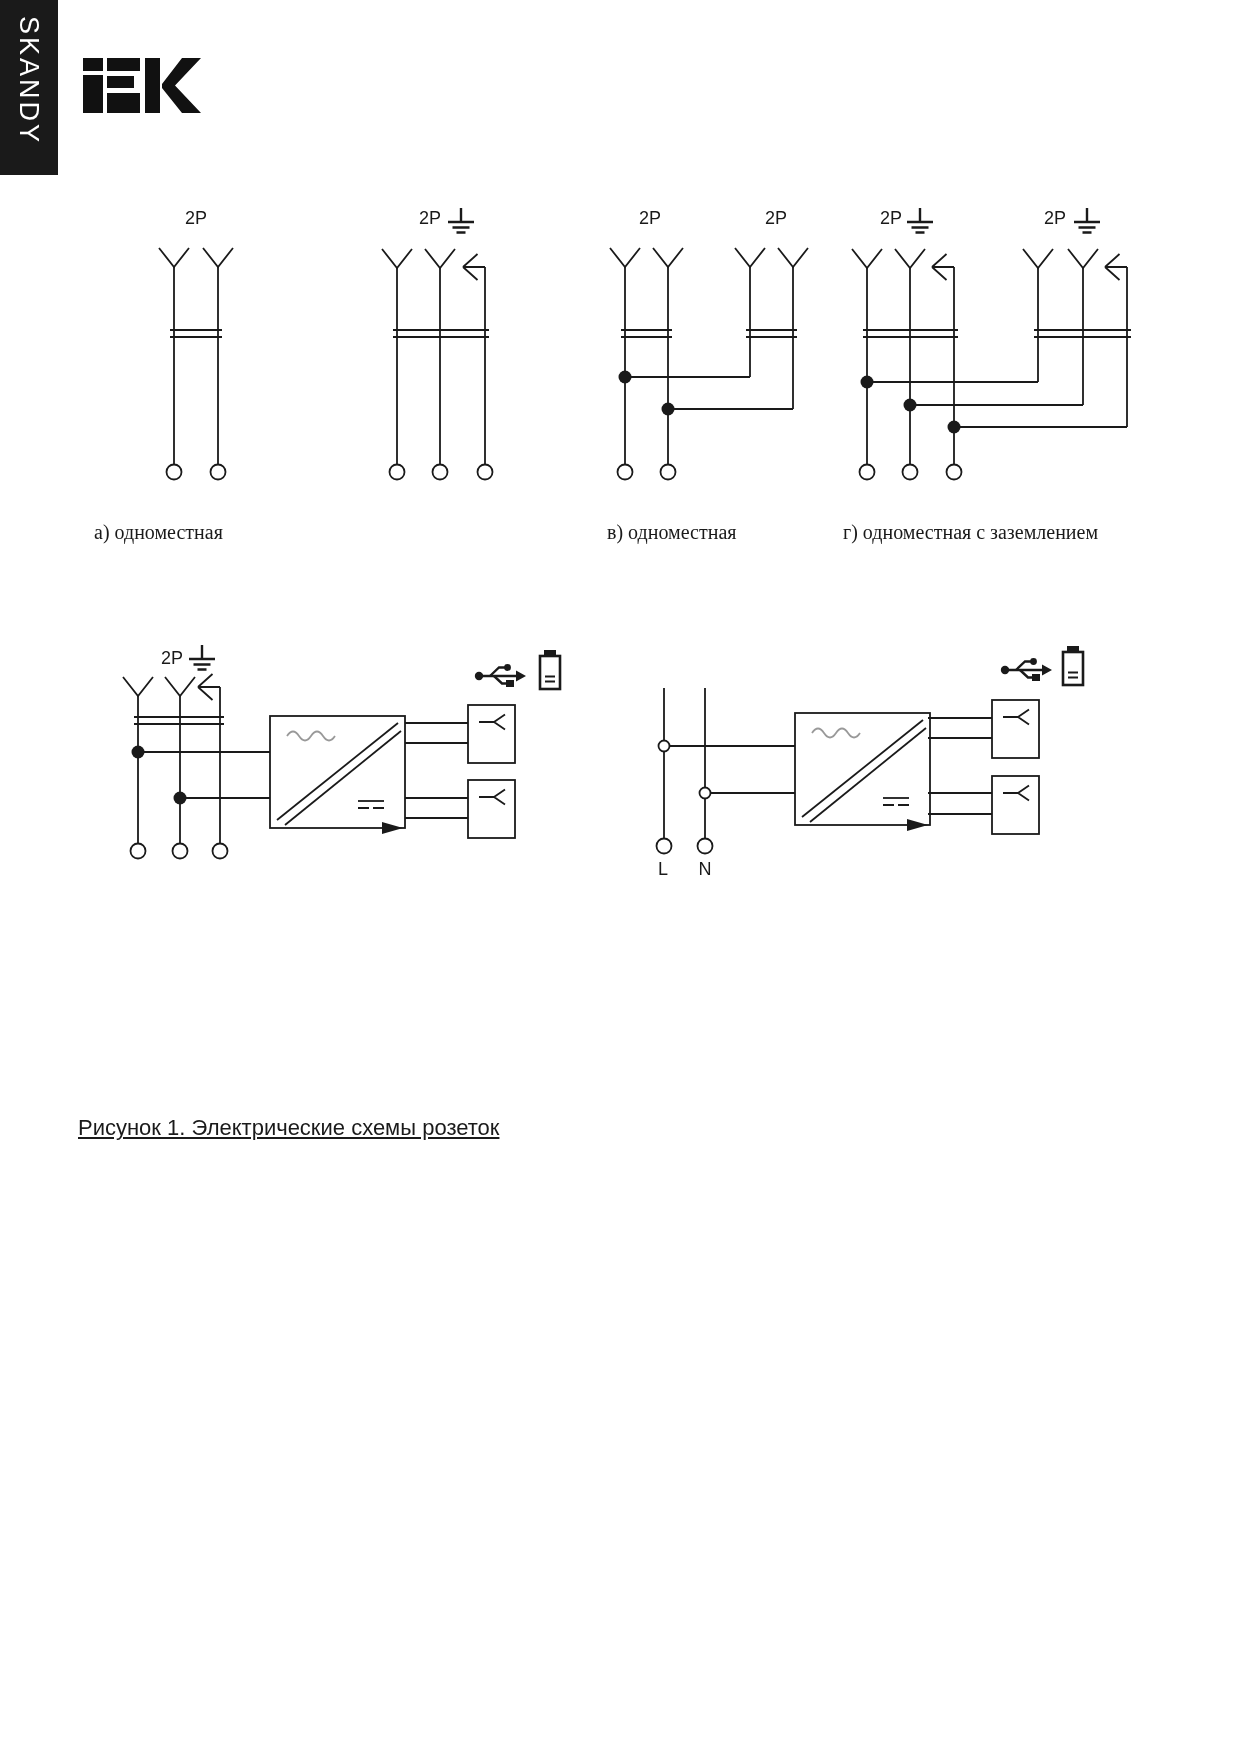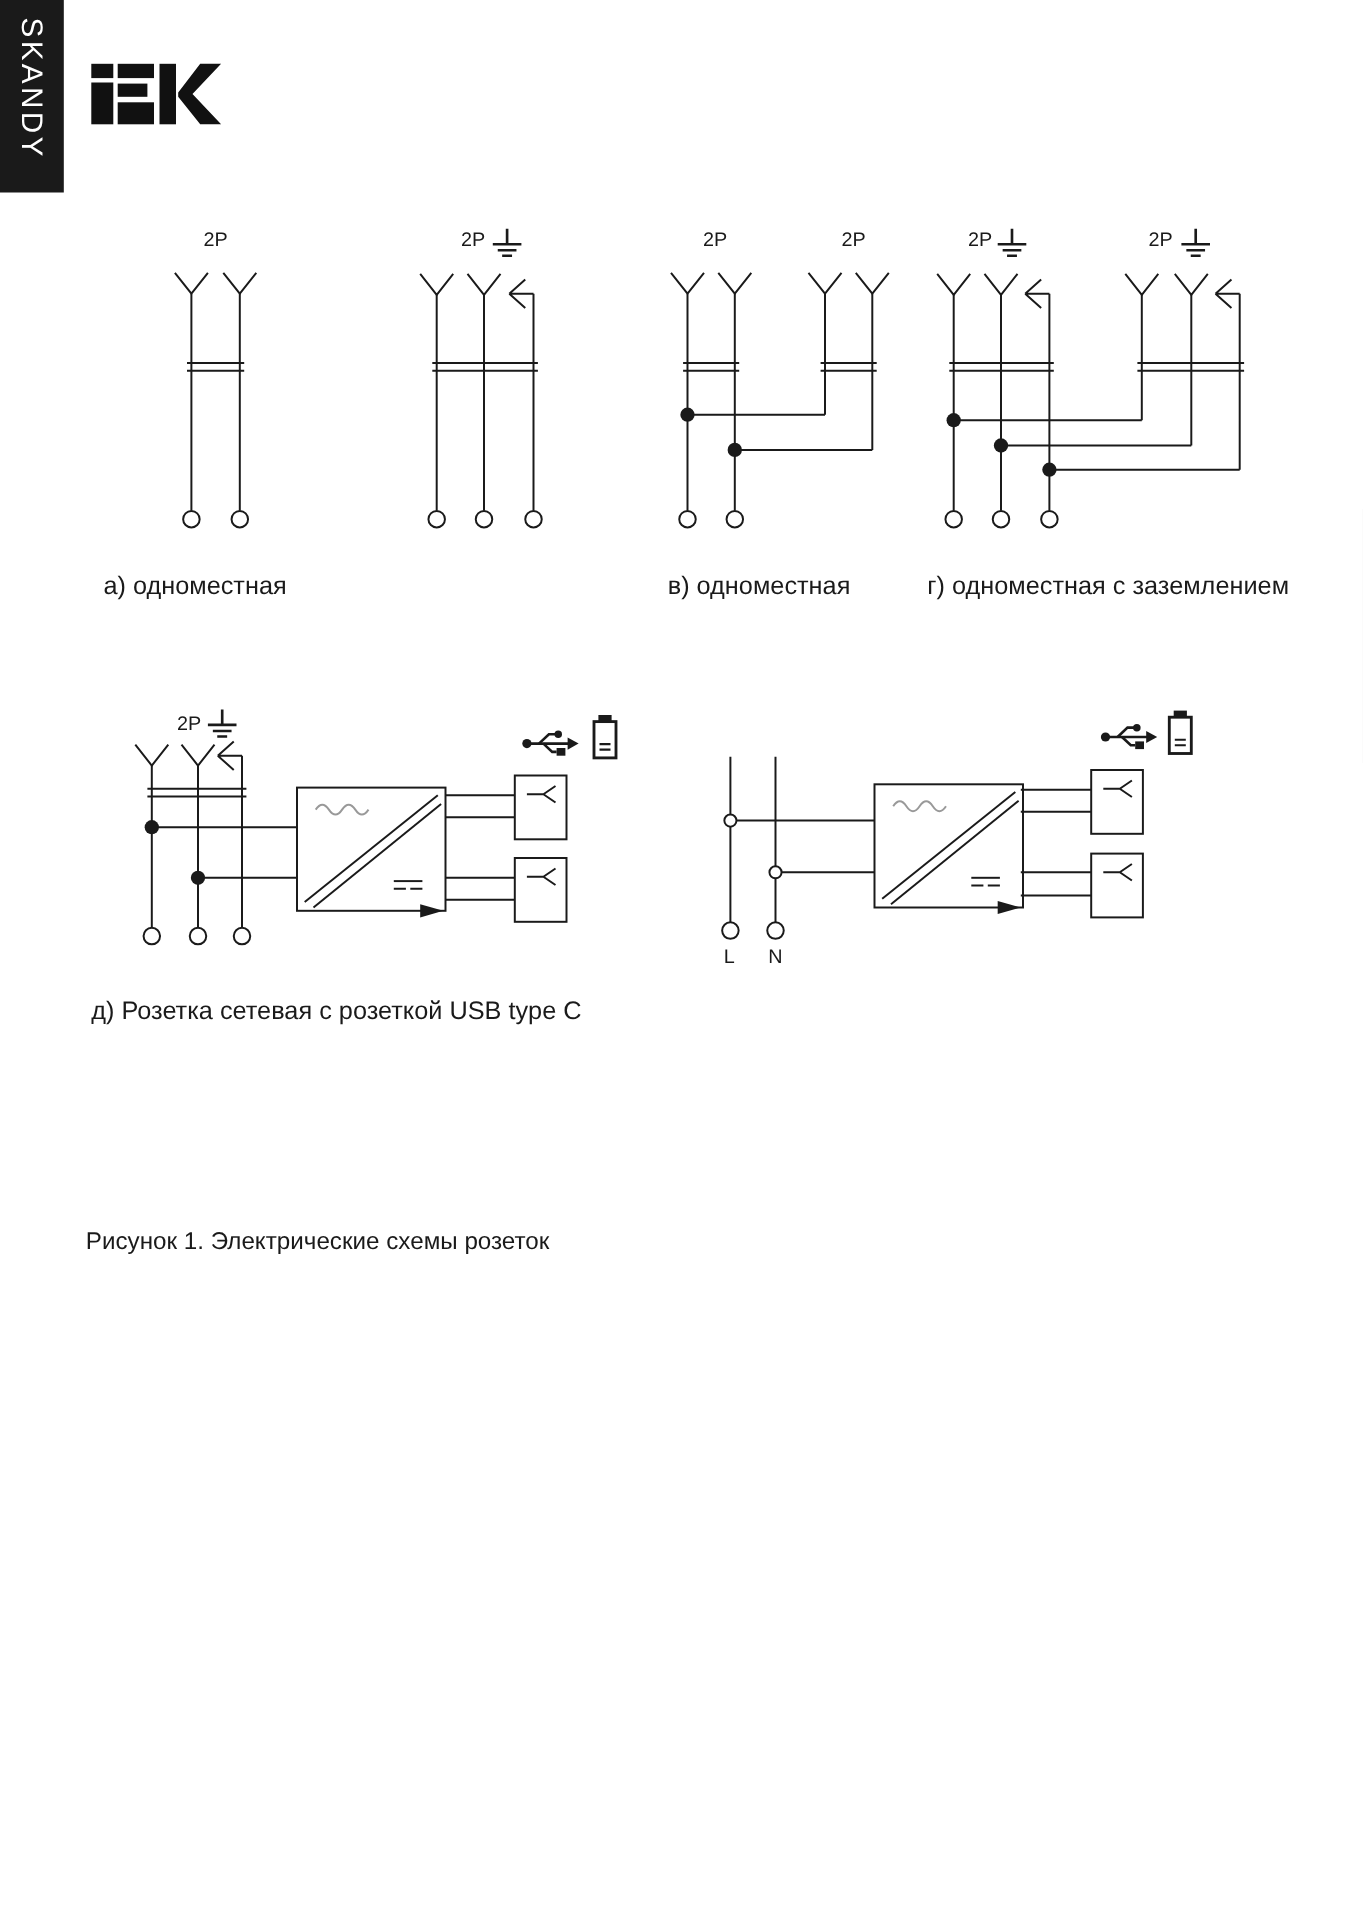--- a/index.html
+++ b/index.html
@@ -14,21 +14,21 @@
     transform-origin:0 0;transform:rotate(90deg) translateY(-58px);
     color:#ffffff;font-size:27px;letter-spacing:3px;
     display:flex;align-items:center;padding-left:16px;box-sizing:border-box;
   }
   
   svg.schematic{position:absolute;left:0;top:0;}
   svg.schematic *{vector-effect:none;}
   
   .lbl{position:absolute;font-size:18px;line-height:24px;white-space:nowrap;}
   .lbl.center{transform:translateX(-50%);}
-  .cap{position:absolute;font-size:23px;line-height:28px;white-space:nowrap;}
+  .cap{position:absolute;font-size:20px;line-height:28px;white-space:nowrap;font-family:Liberation Serif, serif;}
   .figcap{position:absolute;font-size:22px;white-space:nowrap;}
 </style>
 </head>
 <body>
 
 <div class="page">
 
   <div class="spine"></div>
   <div class="spine-label">SKANDY</div>
 
@@ -195,17 +195,16 @@
   <div class="lbl center" style="left:1055px;top:206px;">2P</div>
   <div class="lbl center" style="left:172px;top:646px;">2P</div>
 
   <div class="lbl center" style="left:663px;top:857px;">L</div>
   <div class="lbl center" style="left:705px;top:857px;">N</div>
 
   <div class="cap" style="left:94px;top:518px;">а) одноместная</div>
   <div class="cap" style="left:607px;top:518px;">в) одноместная</div>
   <div class="cap" style="left:843px;top:518px;">г) одноместная с заземлением</div>
 
-  <div class="cap" style="left:83px;top:904px;">д) Розетка сетевая с розеткой USB type C</div>
-
-  <div class="figcap" style="left:78px;top:1115px;">Рисунок 1. Электрические схемы розеток</div>
+
+  <div class="figcap" style="left:78px;top:1115px;text-decoration:underline;">Рисунок 1. Электрические схемы розеток</div>
 
 </div>
 
 </body></html>

